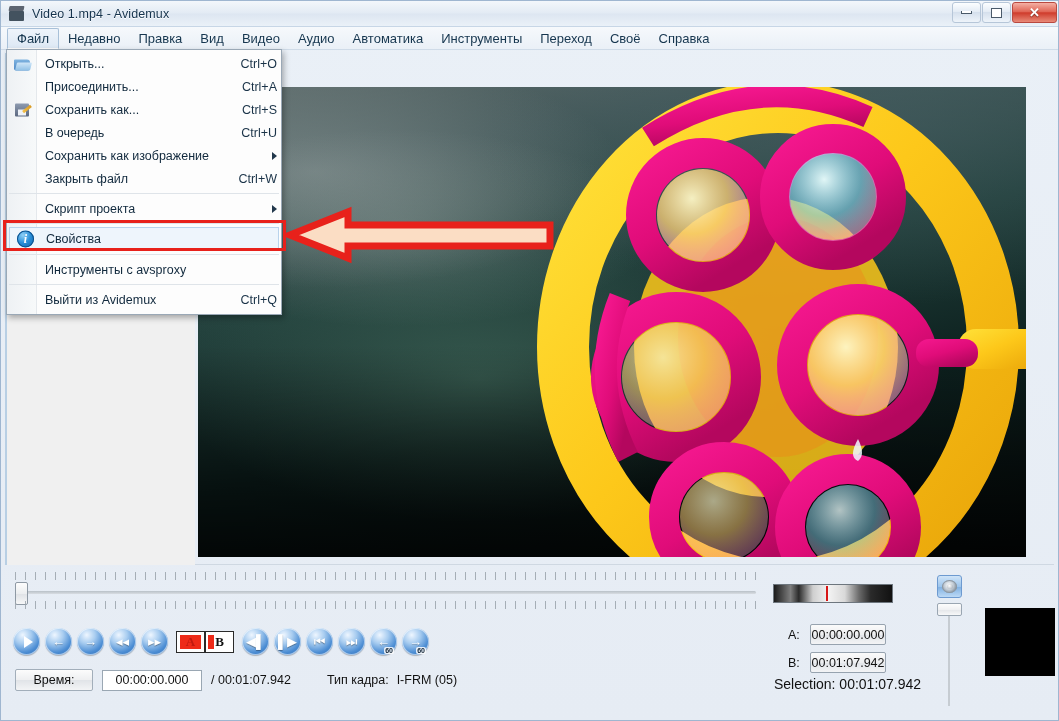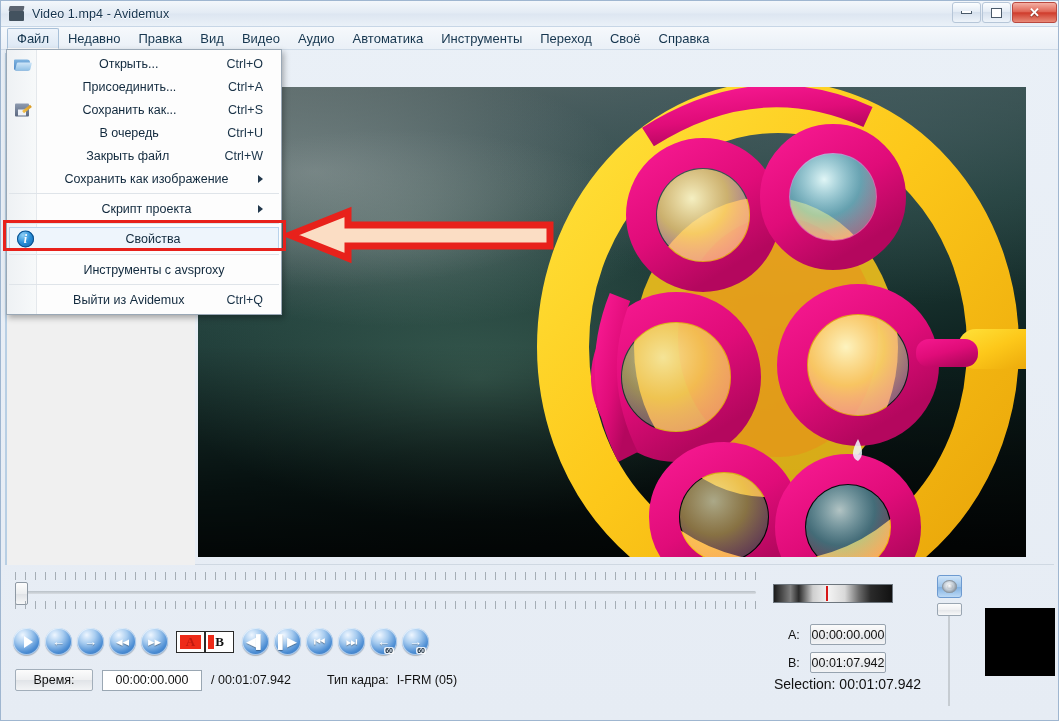--- a/index.html
+++ b/index.html
@@ -93,23 +93,22 @@
   .dd-gutter {
     position: absolute; left: 0; top: 0; width: 30px; height: 100%;
     background: linear-gradient(90deg,#eef1f4 0%, #f7f9fa 100%);
     border-right: 1px solid #e4e8ec;
     pointer-events: none;
   }
   .dd-item {
     position: relative; height: 23px;
     display: flex; align-items: center;
     font-size: 12.5px; color: #11293d;
-    padding-left: 38px; padding-right: 18px;
+    padding-left: 38px; padding-right: 4px;
     z-index: 2;
-    text-align: center;
   }
   .dd-item .dd-label { flex: 1 1 auto; white-space: nowrap; }
   .dd-item .dd-accel { color: #1a3348; font-size: 12.5px; margin-left: 14px; }
   .dd-item .dd-arrow {
     width: 0; height: 0;
     border-left: 5px solid #22384c;
     border-top: 4px solid transparent; border-bottom: 4px solid transparent;
     margin-left: 10px;
   }
   .dd-item.highlight {
@@ -594,26 +593,26 @@
           <div class="pen"></div>
         </div>
         <span class="dd-label">Сохранить как...</span>
         <span class="dd-accel">Ctrl+S</span>
       </div>
       <div class="dd-item">
         <span class="dd-label">В очередь</span>
         <span class="dd-accel">Ctrl+U</span>
       </div>
       <div class="dd-item">
+        <span class="dd-label">Сохранить как изображение</span>
+        <span class="dd-arrow"></span>
+      </div>
+      <div class="dd-item">
         <span class="dd-label">Закрыть файл</span>
         <span class="dd-accel">Ctrl+W</span>
-      </div>
-      <div class="dd-item">
-        <span class="dd-label">Сохранить как изображение</span>
-        <span class="dd-arrow"></span>
       </div>
       <div class="dd-sep"></div>
       <div class="dd-item">
         <span class="dd-label">Скрипт проекта</span>
         <span class="dd-arrow"></span>
       </div>
       <div class="dd-sep"></div>
       <div class="dd-item highlight">
         <div class="dd-ico ico-info">i</div>
         <span class="dd-label">Свойства</span>

